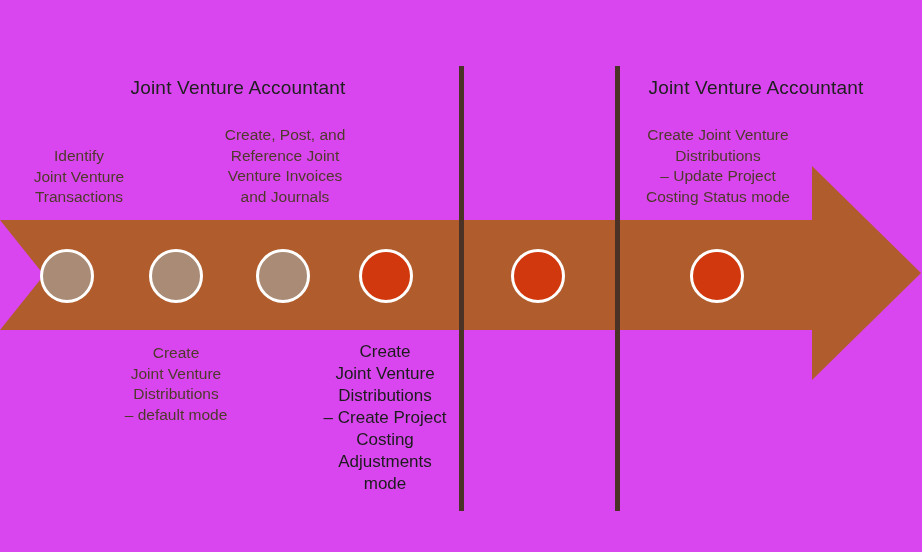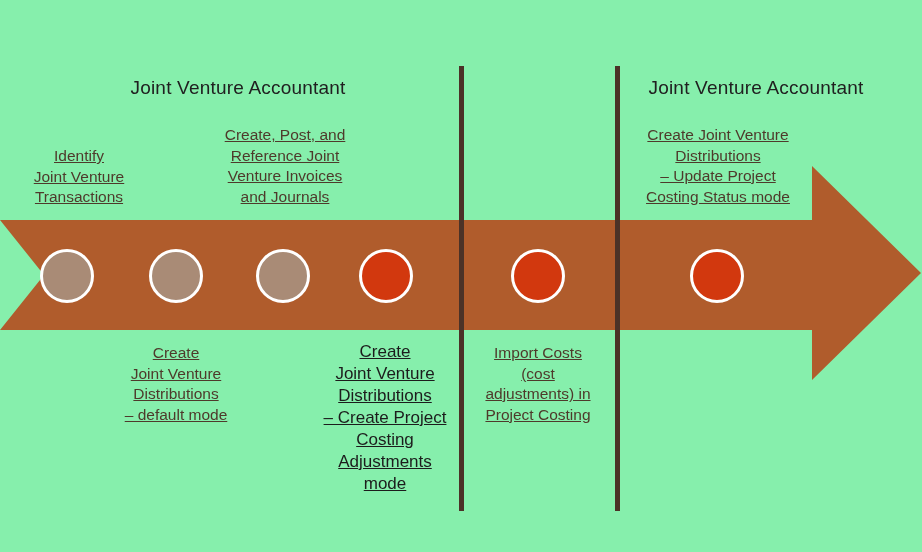--- a/index.html
+++ b/index.html
@@ -4,21 +4,21 @@
 <style>
   html, body { margin: 0; padding: 0; }
   body {
     font-family: "Liberation Sans", sans-serif;
     background: #ffffff;
   }
   .canvas {
     position: relative;
     width: 922px;
     height: 552px;
-    background: #86efac;
+    background: #d946ef;
     overflow: hidden;
   }
   .arrow-svg {
     position: absolute;
     left: 0; top: 0;
     width: 922px; height: 552px;
     display: block;
   }
   .lane-header {
     position: absolute;
@@ -32,21 +32,20 @@
   .lane-header-1 { left: 88px;  top: 75px; width: 300px; }
   .lane-header-2 { left: 468px; top: 61px; width: 140px; }
   .lane-header-3 { left: 606px; top: 75px; width: 300px; }
   .step-label {
     position: absolute;
     text-align: center;
     color: var(--text-brown, #4E3A2B);
     font-size: 15.5px;
     line-height: 20.5px;
     white-space: pre-line;
-    text-decoration: underline;
   }
   .label-identify            { left: 14px;   top: 146px; width: 130px; }
   .label-create-post         { left: 180px; top: 125px; width: 210px; }
   .label-update-status       { left: 603px; top: 125px; width: 230px; }
   .label-default-mode        { left: 76px;  top: 343px; width: 200px; }
   .label-import-costs        { left: 448px; top: 343px; width: 180px; }
   .label-costing-adjustments {
     left: 280px; top: 341px; width: 210px;
     color: #1c1c1c;
     font-size: 17px;
@@ -106,24 +105,20 @@
 Joint Venture
 Distributions
 – default mode</div>
   <div class="step-label label-costing-adjustments">Create
 Joint Venture
 Distributions
 – Create Project
 Costing
 Adjustments
 mode</div>
-  <div class="step-label label-import-costs">Import Costs
-(cost
-adjustments) in
-Project Costing</div>
 
   <div class="milestone-track">
       <div class="milestone" style="left: 40px; background: rgb(169, 139, 118);"></div>
       <div class="milestone" style="left: 149px; background: rgb(169, 139, 118);"></div>
       <div class="milestone" style="left: 256px; background: rgb(169, 139, 118);"></div>
       <div class="milestone" style="left: 359px; background: rgb(210, 56, 14);"></div>
       <div class="milestone" style="left: 511px; background: rgb(210, 56, 14);"></div>
       <div class="milestone" style="left: 690px; background: rgb(210, 56, 14);"></div>
     </div>
 

